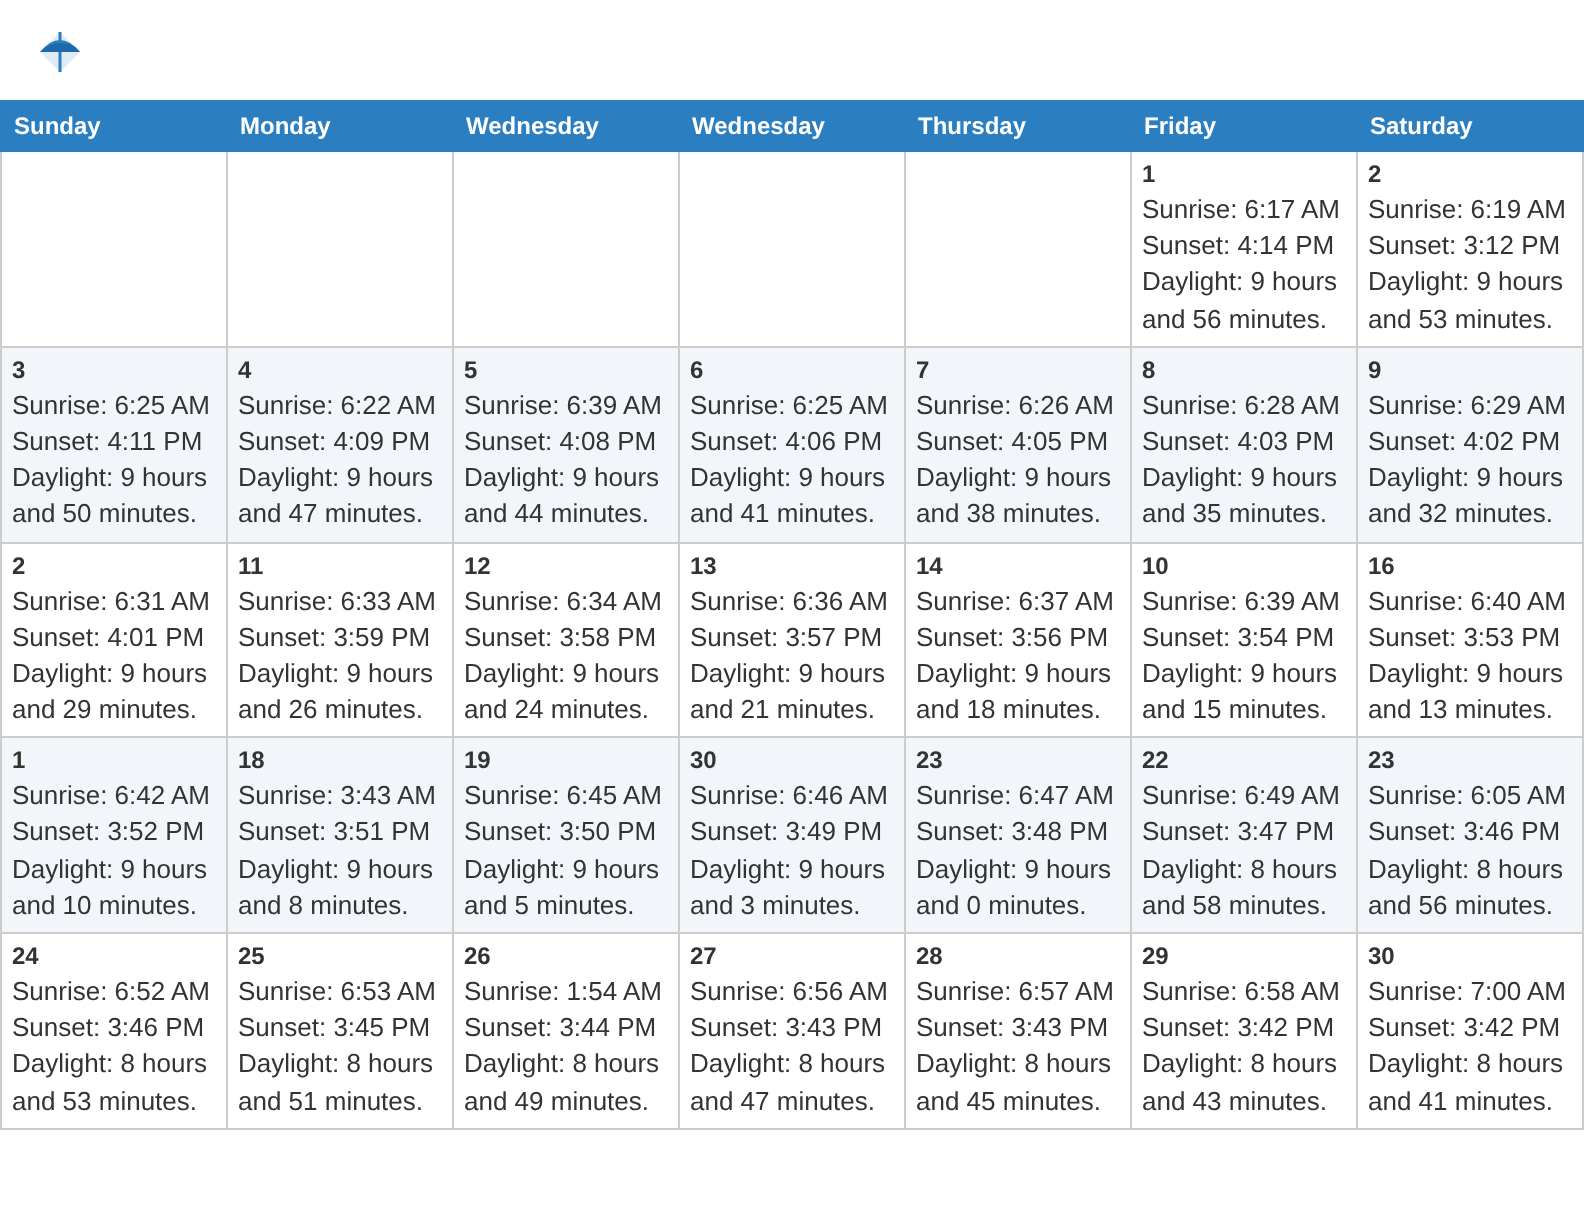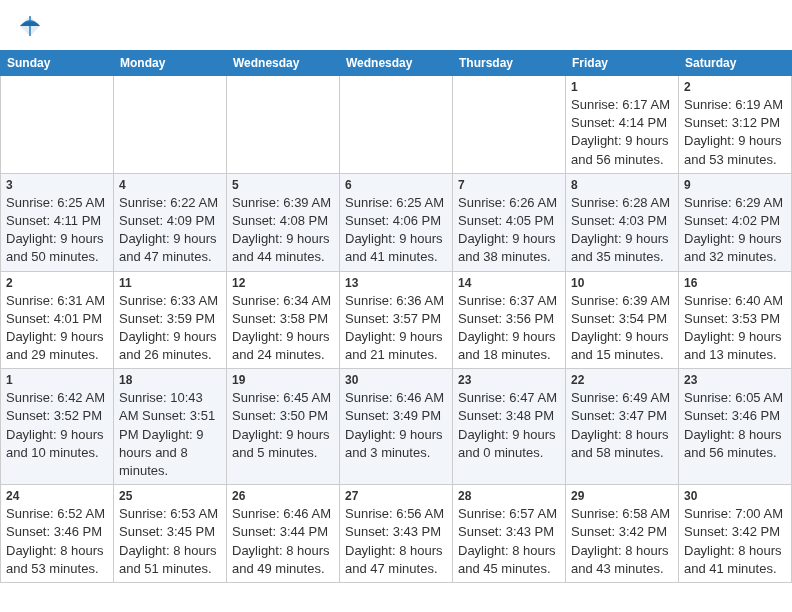--- a/index.html
+++ b/index.html
@@ -239,21 +239,21 @@
       </tr>
       <tr>
         <td>
           <span class="day-number">1</span>
           <div class="day-info">Sunrise: 6:42 AM
 Sunset: 3:52 PM
 Daylight: 9 hours and 10 minutes.</div>
         </td>
         <td>
           <span class="day-number">18</span>
-          <div class="day-info">Sunrise: 10:43 AM
+          <div class="day-info">Sunrise: 3:43 AM
 Sunset: 3:51 PM
 Daylight: 9 hours and 8 minutes.</div>
         </td>
         <td>
           <span class="day-number">19</span>
           <div class="day-info">Sunrise: 6:45 AM
 Sunset: 3:50 PM
 Daylight: 9 hours and 5 minutes.</div>
         </td>
         <td>
@@ -289,21 +289,21 @@
 Daylight: 8 hours and 53 minutes.</div>
         </td>
         <td>
           <span class="day-number">25</span>
           <div class="day-info">Sunrise: 6:53 AM
 Sunset: 3:45 PM
 Daylight: 8 hours and 51 minutes.</div>
         </td>
         <td>
           <span class="day-number">26</span>
-          <div class="day-info">Sunrise: 6:46 AM
+          <div class="day-info">Sunrise: 1:54 AM
 Sunset: 3:44 PM
 Daylight: 8 hours and 49 minutes.</div>
         </td>
         <td>
           <span class="day-number">27</span>
           <div class="day-info">Sunrise: 6:56 AM
 Sunset: 3:43 PM
 Daylight: 8 hours and 47 minutes.</div>
         </td>
         <td>

